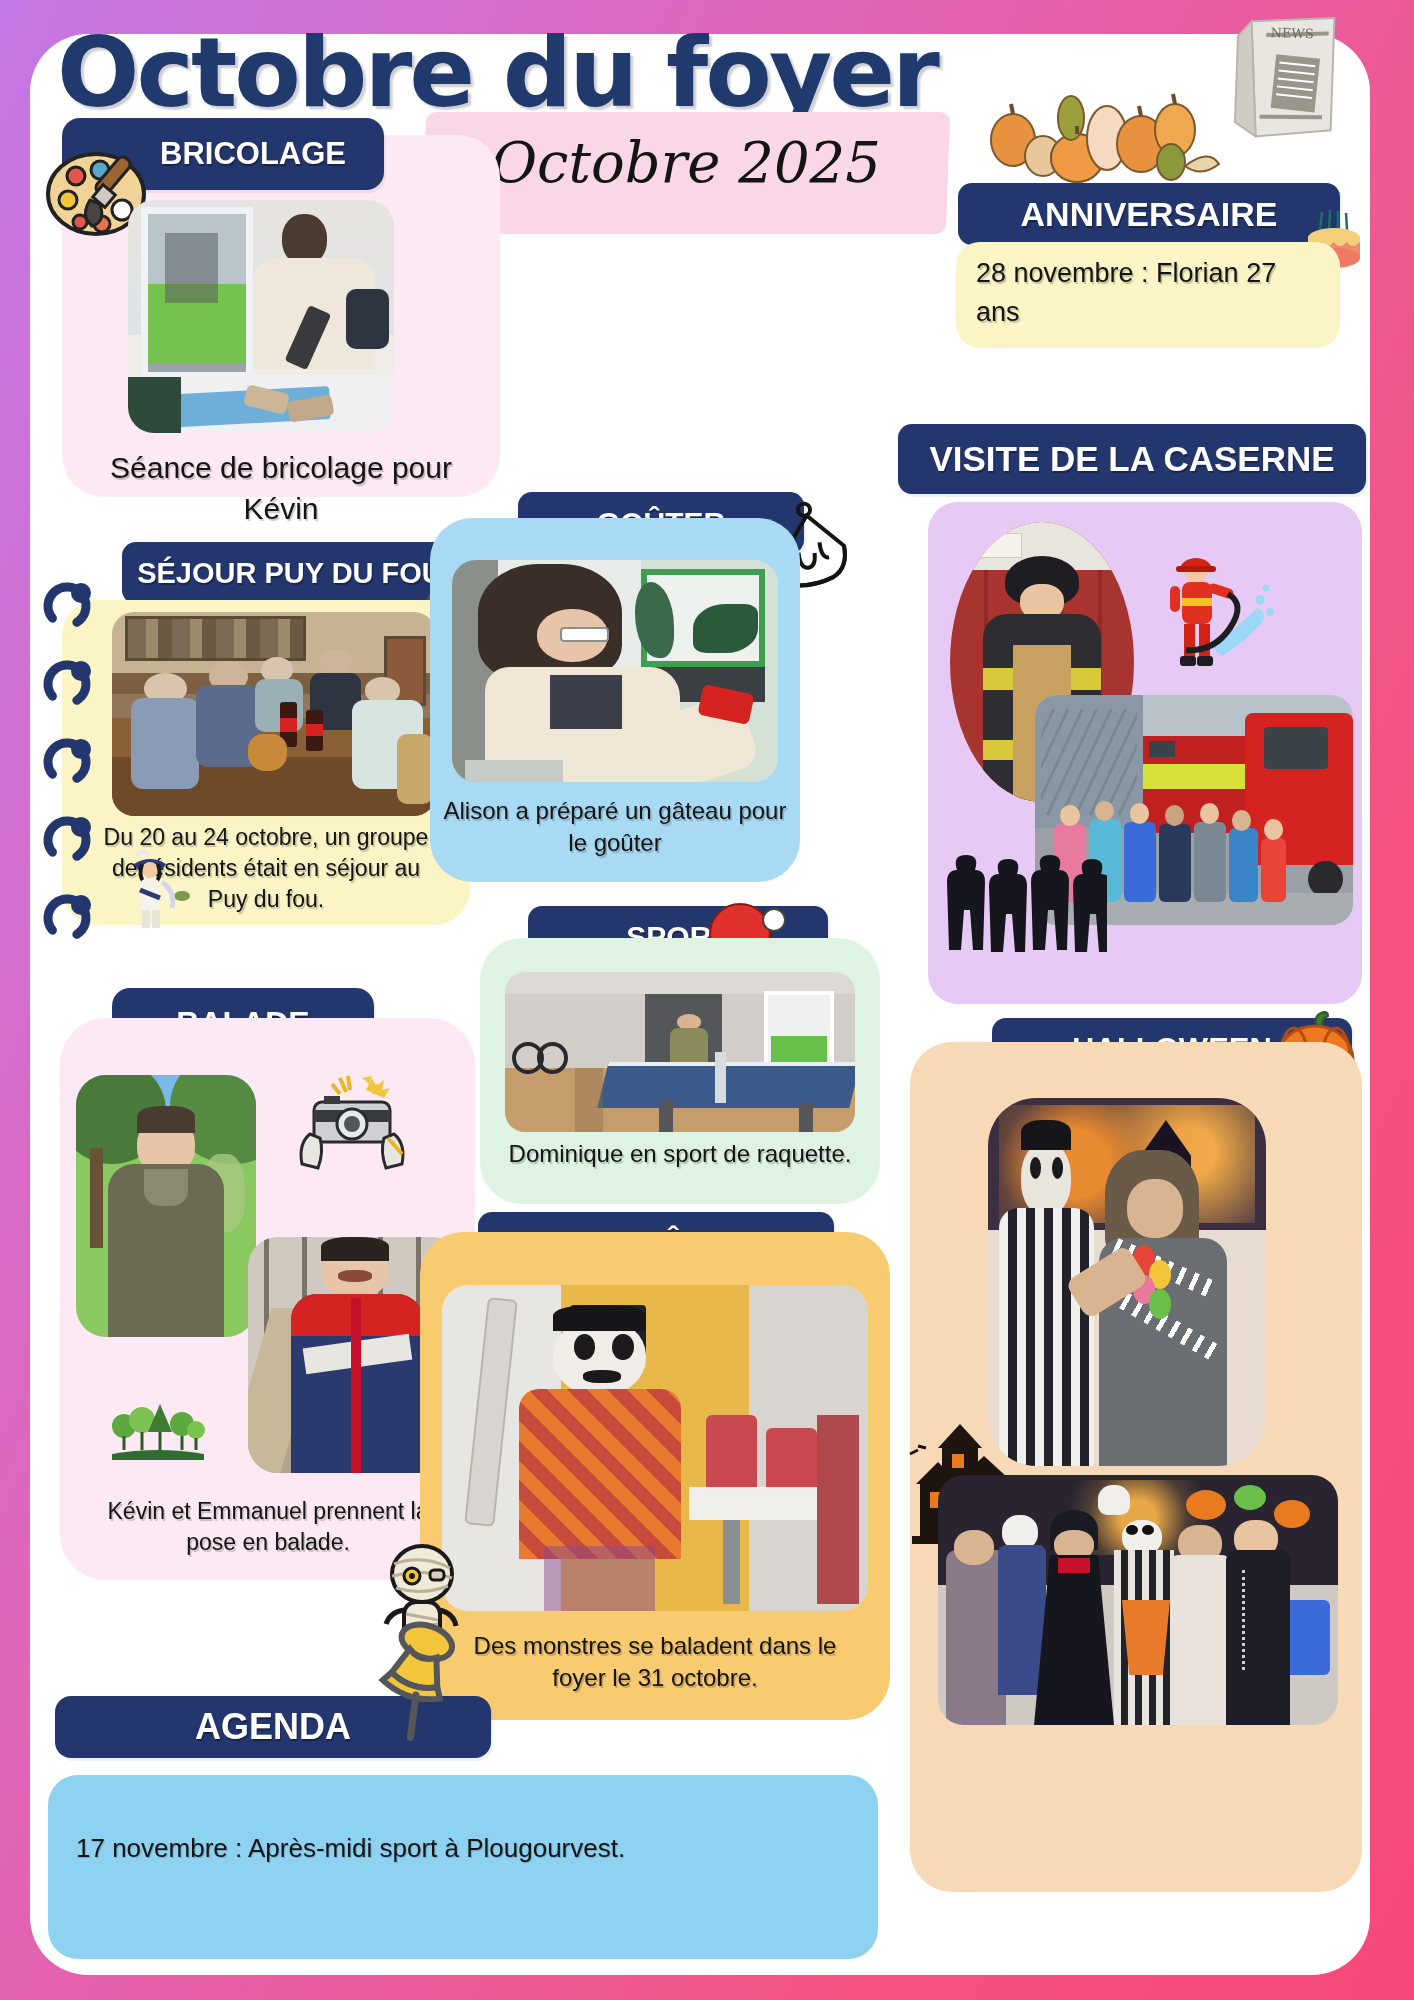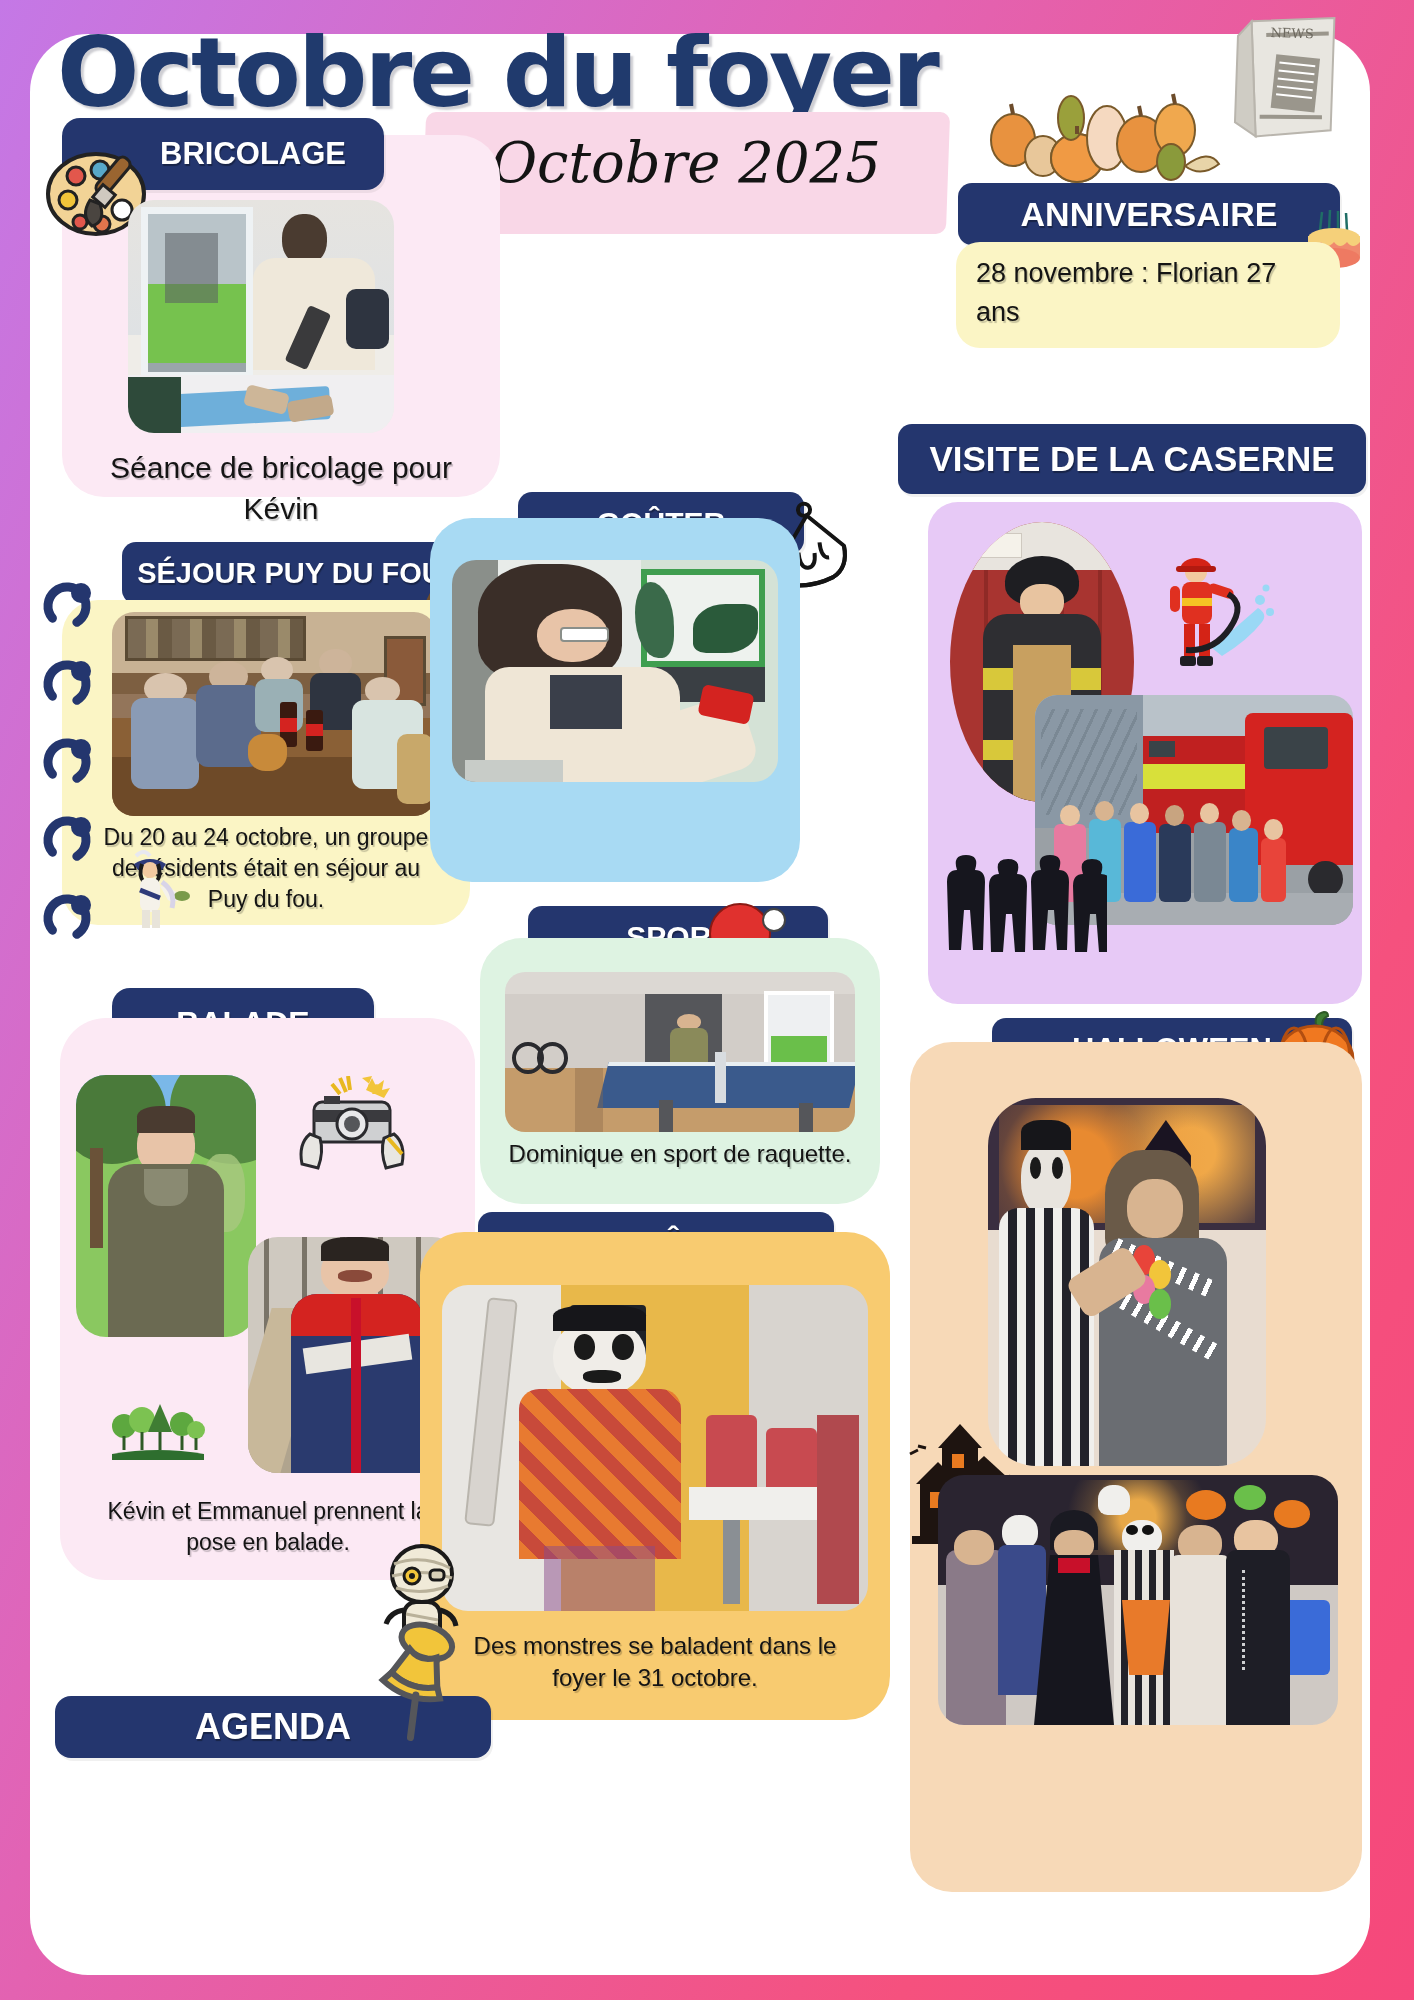--- a/index.html
+++ b/index.html
@@ -305,20 +305,21 @@
     <div style="left:56%;top:10%;width:12%;height:34%;background:#3a6a4a;border-radius:40% 60% 30% 60%;"></div>
     <div style="left:8%;top:2%;width:44%;height:52%;background:#3a2e28;border-radius:42% 42% 30% 30%;"></div>
     <div style="left:26%;top:22%;width:22%;height:24%;background:#e8c4a8;border-radius:48%;"></div>
     <div style="left:33%;top:30%;width:14%;height:5%;background:#ffffff;border:2px solid #8a8f8a;border-radius:4px;"></div>
     <div style="left:10%;top:48%;width:60%;height:52%;background:#efe6d6;border-radius:24px 30px 0 0;"></div>
     <div style="left:30%;top:52%;width:22%;height:24%;background:#3a3f4a;"></div>
     <div style="left:58%;top:66%;width:34%;height:34%;background:#efe6d6;border-radius:20px;transform:rotate(-18deg);"></div>
     <div style="left:76%;top:58%;width:16%;height:14%;background:#d42320;border-radius:6px;transform:rotate(12deg);"></div>
     <div style="left:4%;bottom:0;width:30%;height:10%;background:#c8ccc8;"></div>
   </div>
+  <div class="caption" style="left:440px;top:795px;width:350px;font-size:24px;">Alison a préparé un gâteau pour le goûter</div>
 
   <div class="hdr" style="left:528px;top:906px;width:300px;height:62px;font-size:30px;">SPORT</div>
   <div class="abs" style="left:700px;top:896px;">
     <svg width="88" height="96" viewBox="0 0 88 96">
       <circle cx="40" cy="38" r="30" fill="#e0312e" stroke="#8a1a14" stroke-width="2"></circle>
       <rect x="50" y="58" width="14" height="34" rx="6" transform="rotate(-35 57 75)" fill="#e8b87a" stroke="#8a5a2a" stroke-width="2"></rect>
       <circle cx="74" cy="24" r="11" fill="#ffffff" stroke="#444" stroke-width="2"></circle>
     </svg>
   </div>
   <div class="card" style="left:480px;top:938px;width:400px;height:266px;background:#def3e2;border-radius:42px;"></div>
@@ -527,14 +528,17 @@
   <div class="abs" style="left:372px;top:1616px;">
     <svg width="100" height="136" viewBox="0 0 100 136">
       <g transform="rotate(18 50 60)">
         <ellipse cx="44" cy="26" rx="26" ry="16" fill="#f2c53a" stroke="#55565a" stroke-width="6"></ellipse>
         <path d="M30,38 q14,10 28,0 l10,28 q-24,12 -48,0 Z" fill="#f2c53a" stroke="#55565a" stroke-width="6"></path>
         <path d="M20,66 q24,12 48,0 l6,10 q-30,14 -60,0 Z" fill="#f2c53a" stroke="#55565a" stroke-width="6"></path>
         <line x1="50" y1="80" x2="58" y2="122" stroke="#55565a" stroke-width="7" stroke-linecap="round"></line>
       </g>
     </svg>
   </div>
+  <div class="card" style="left:48px;top:1775px;width:830px;height:184px;background:#8ed2f2;border-radius:30px;">
+    <div class="abs" style="left:28px;top:58px;width:770px;font-size:26px;color:#141414;text-shadow:1px 1px 1px rgba(0,0,0,.2);">17 novembre : Après-midi sport à Plougourvest.</div>
+  </div>
 
 </div>
 
 </body></html>

